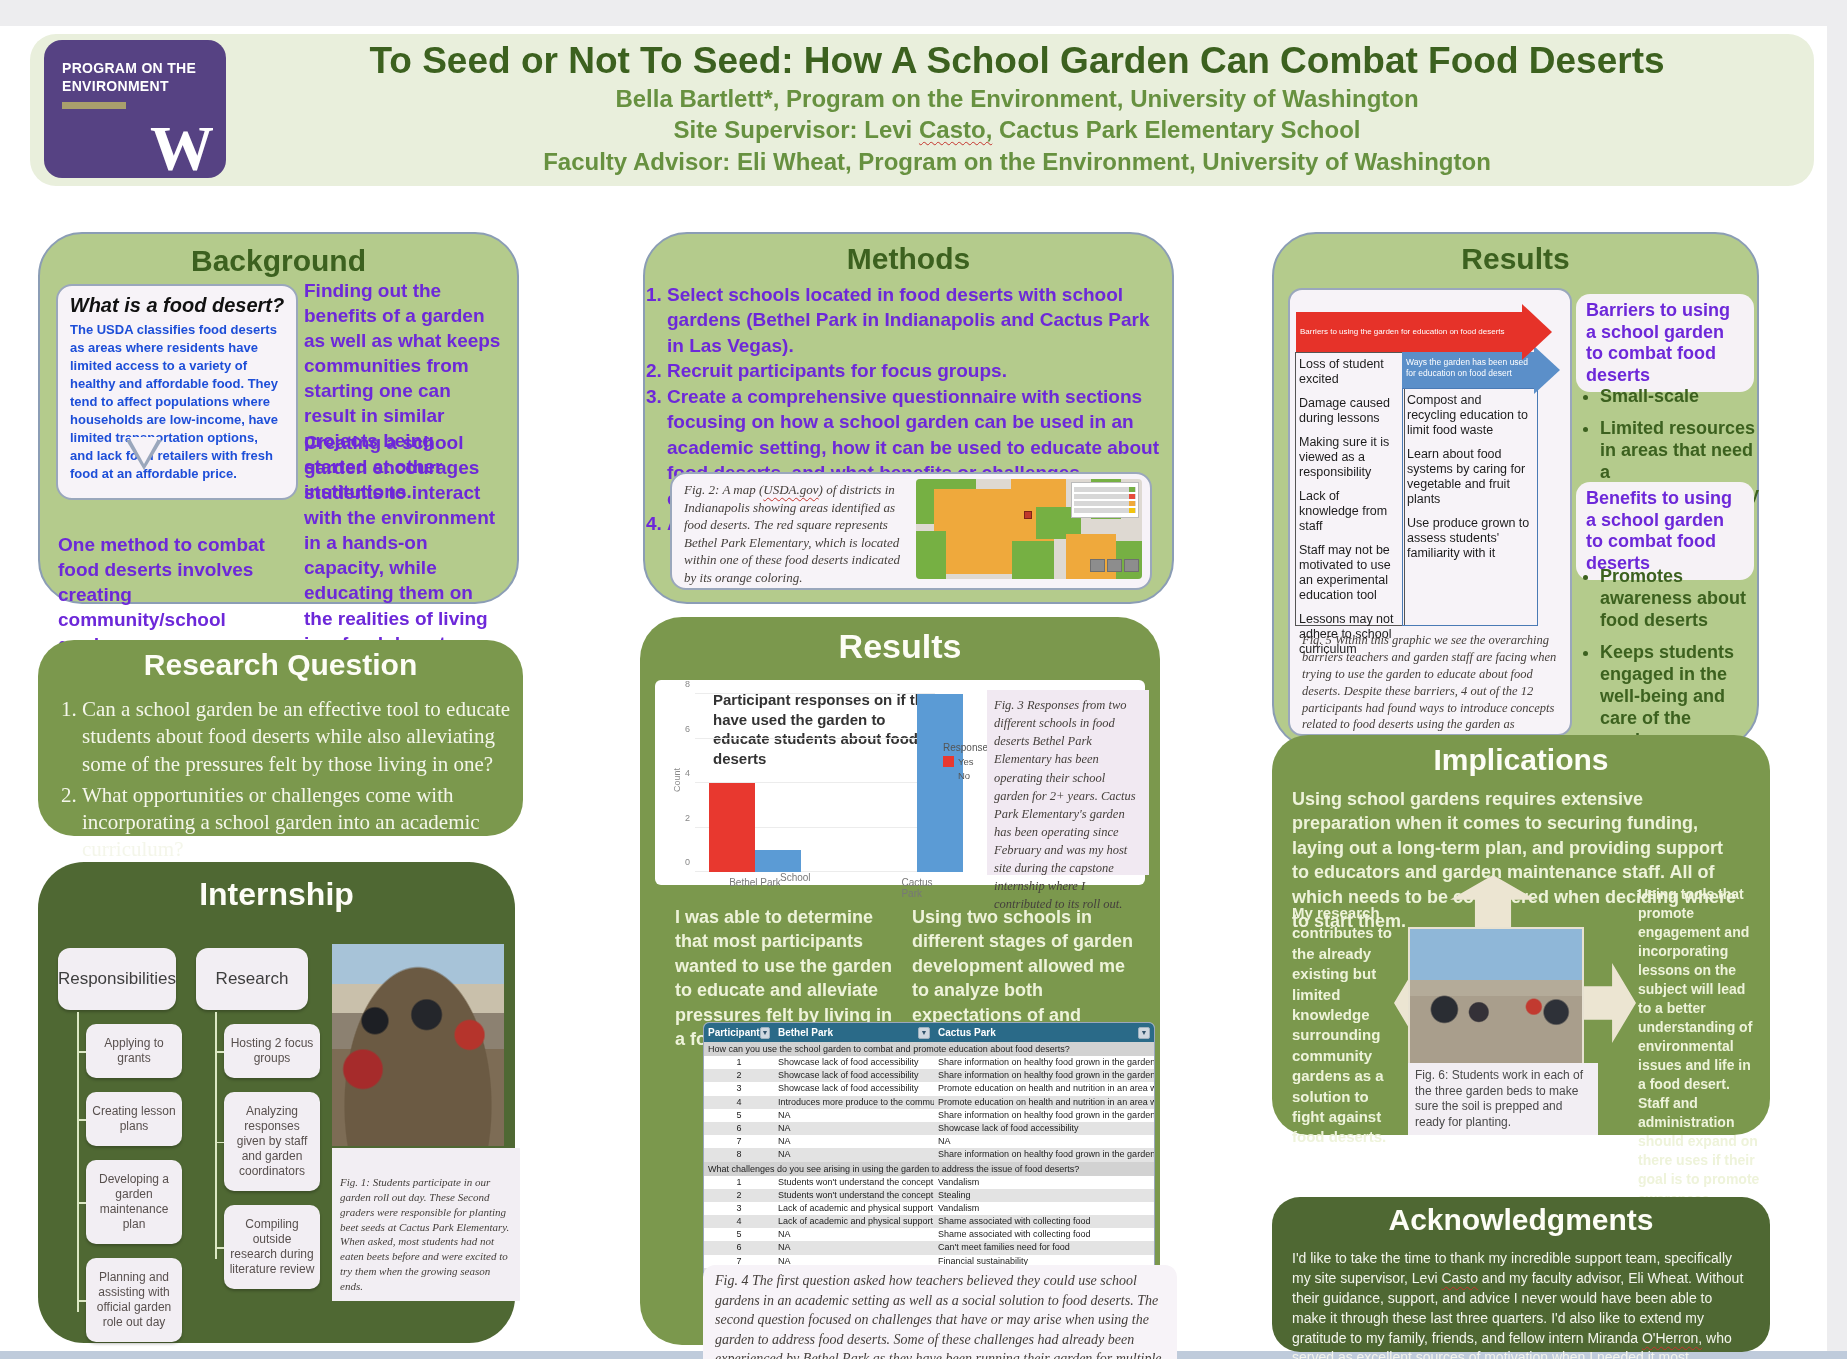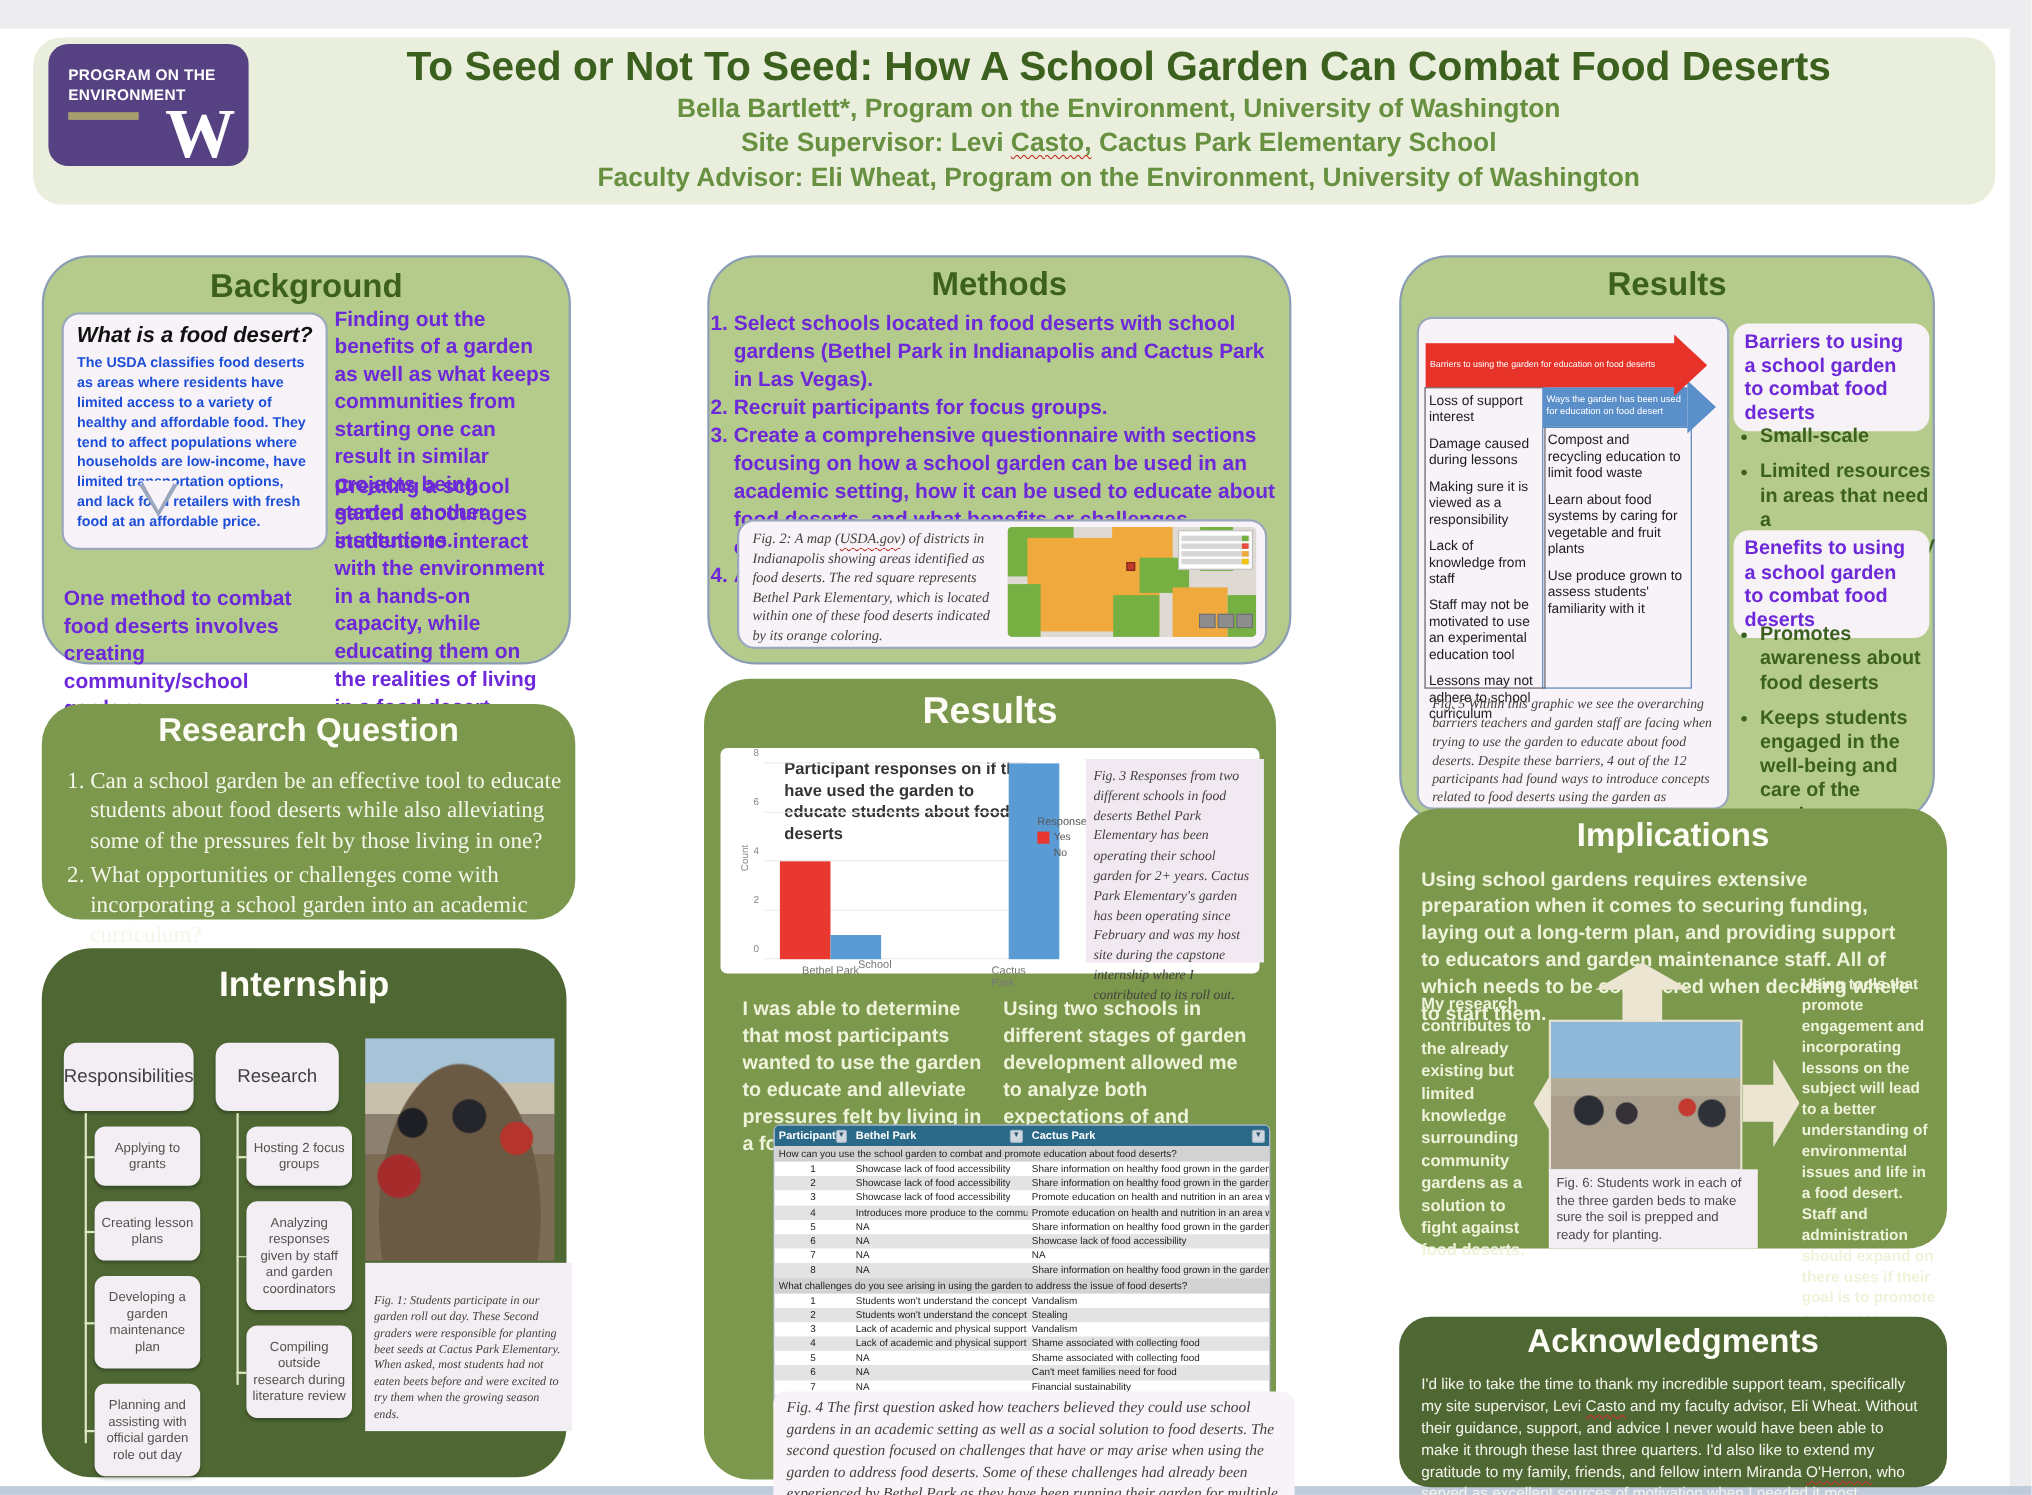--- a/index.html
+++ b/index.html
@@ -5,21 +5,21 @@
   html,body{margin:0;padding:0;}
   body{width:1847px;height:1359px;position:relative;overflow:hidden;background:#ffffff;
        font-family:"Liberation Sans",sans-serif;}
   .abs{position:absolute;}
   
   .top-strip{left:0;top:0;width:1847px;height:26px;background:#ededef;}
   .right-strip{right:0;top:26px;width:20px;height:1333px;background:#ededef;}
   .bottom-strip{left:0;bottom:0;width:1847px;height:8px;background:#bfcbdb;}
   
   .header{left:30px;top:34px;width:1784px;height:152px;background:#e9efdc;border-radius:26px;}
-  .logo{left:14px;top:6px;width:182px;height:111px;background:#564283;border-radius:18px;overflow:hidden;}
+  .logo{left:14px;top:6px;width:182px;height:138px;background:#564283;border-radius:18px;overflow:hidden;}
   .logo-text{left:18px;top:20px;color:#fff;font-weight:bold;font-size:14px;letter-spacing:.3px;line-height:1.25;}
   .logo-bar{left:18px;top:62px;width:64px;height:7px;background:#a99f6c;}
   .logo-w{right:12px;bottom:-8px;color:#fff;font-family:"Liberation Serif",serif;font-weight:bold;font-size:64px;}
   .head-text{left:200px;top:6px;right:10px;text-align:center;}
   .poster-title{font-size:37px;font-weight:bold;color:#3c611f;line-height:1.15;}
   .poster-sub{font-size:24px;color:#679140;font-weight:600;line-height:1.33;}
   .squig{text-decoration-line:underline;text-decoration-style:wavy;text-decoration-color:#c4332b;text-decoration-thickness:1px;text-underline-offset:3px;}
   
   .box-light{background:#b4cb8c;border:2px solid #8b9db5;border-radius:44px;}
   .box-olive{background:#7b984d;border-radius:36px;}
@@ -373,21 +373,21 @@
 
   <div class="abs panel" style="left:14px;top:54px;width:280px;height:444px;border-radius:14px;">
 
     <div class="arrow-body" style="left:6px;top:22px;width:226px;height:40px;background:#e63229;font-size:8px;white-space:nowrap;line-height:40px;padding-left:4px;z-index:2;">Barriers to using the garden for education on food deserts</div>
     <div class="arrow-head" style="left:232px;top:14px;border-top:28px solid transparent;border-bottom:28px solid transparent;border-left:30px solid #e63229;z-index:2;"></div>
 
     <div class="arrow-body" style="left:112px;top:62px;width:132px;height:36px;background:#5b8fc9;font-size:8.5px;line-height:1.25;padding:5px 2px 0 4px;box-sizing:border-box;z-index:1;">Ways the garden has been used for education on food desert</div>
     <div class="arrow-head" style="left:244px;top:56px;border-top:24px solid transparent;border-bottom:24px solid transparent;border-left:26px solid #5b8fc9;z-index:1;"></div>
 
     <div class="abs f5-list" style="left:5px;top:62px;width:102px;height:264px;border:1px solid #555;padding:4px 3px;">
-        <div>Loss of support interest</div>
+        <div>Loss of student excited</div>
         <div>Damage caused during lessons</div>
         <div>Making sure it is viewed as a responsibility</div>
         <div>Lack of knowledge from staff</div>
         <div>Staff may not be motivated to use an experimental education tool</div>
         <div>Lessons may not adhere to school curriculum</div>
       </div>
 
     <div class="abs f5-list" style="left:112px;top:98px;width:126px;height:228px;border:1.5px solid #4a7ab5;padding:4px 4px;">
         <div>Compost and recycling education to limit food waste</div>
         <div>Learn about food systems by caring for vegetable and fruit plants</div>

